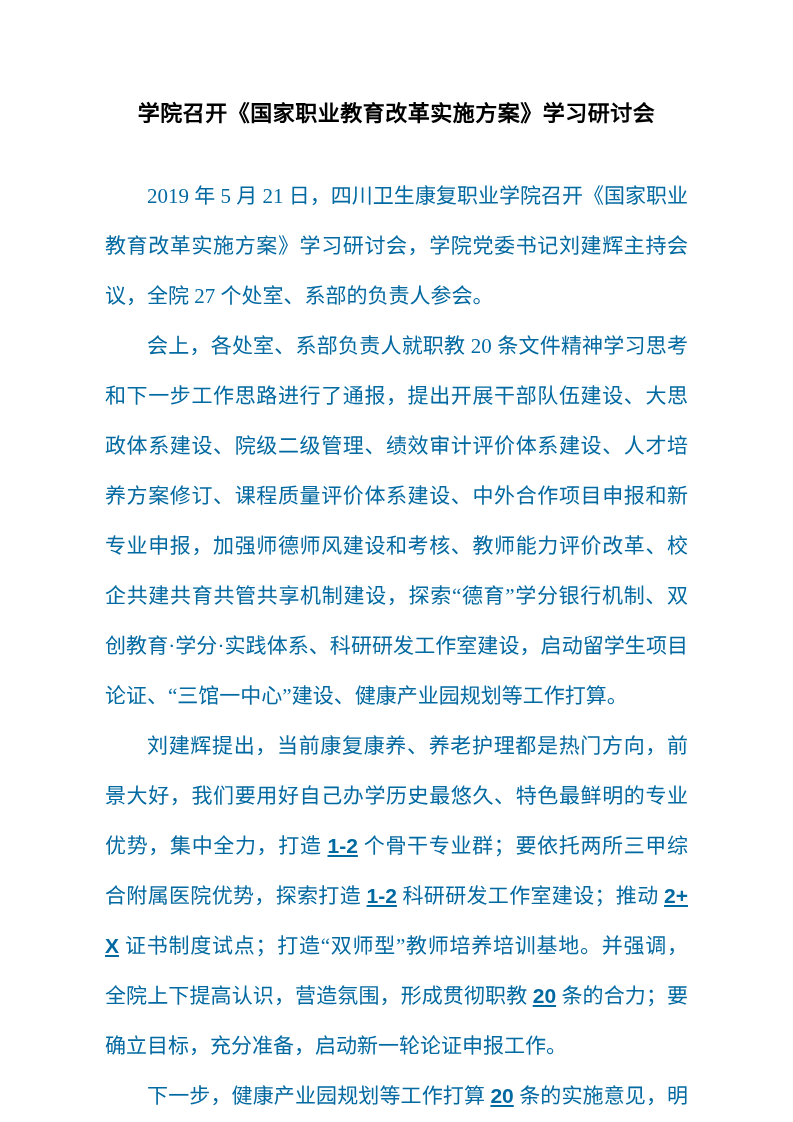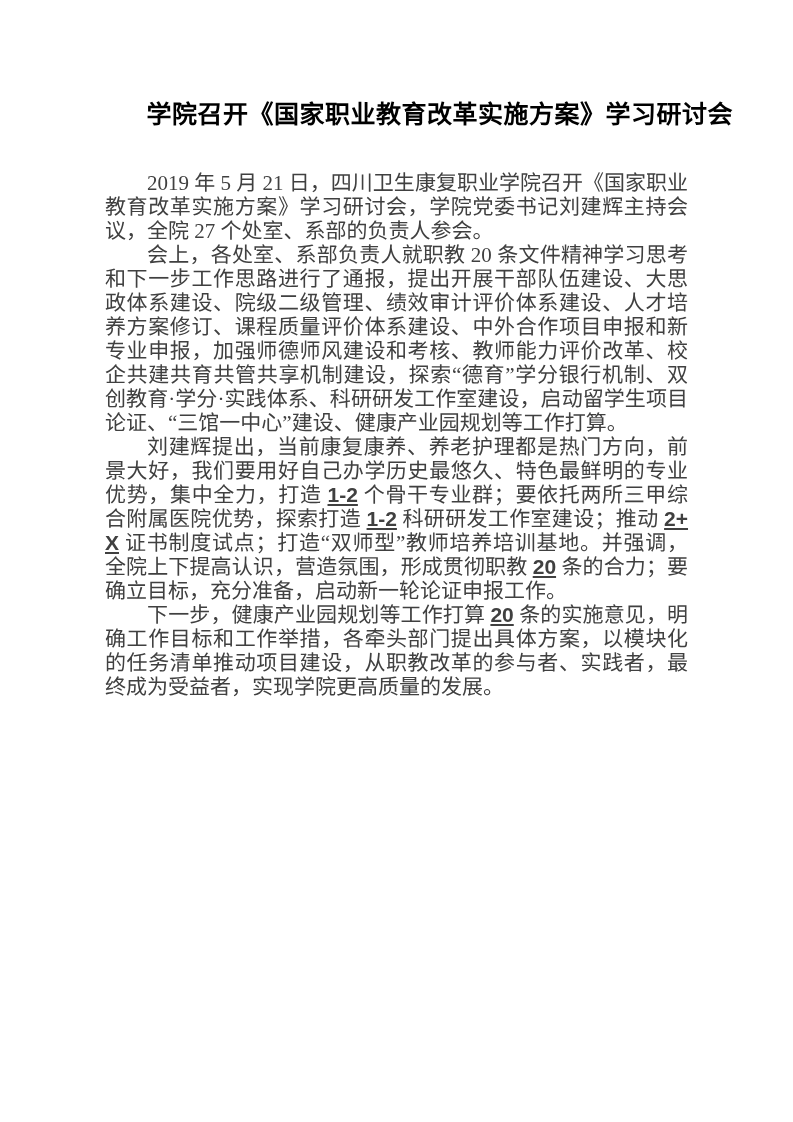--- a/index.html
+++ b/index.html
@@ -16,37 +16,37 @@
     color: #000000;
     font-family: "Liberation Serif", serif;
     overflow: hidden;
     box-sizing: border-box;
   }
   .doc-title {
     margin: 0;
     padding: 97px 60px 0 60px;
     font-family: "Liberation Sans", sans-serif;
     font-weight: bold;
-    font-size: 25px;
+    font-size: 22px;
     line-height: 34px;
-    text-align: right;
+    text-align: center;
     letter-spacing: 0.5px;
     color: #000000;
   }
   .doc-body {
     margin: 40px 105px 0 105px;
     width: 583px;
   }
   .para {
     margin: 0;
     font-size: 21px;
-    line-height: 24px;
+    line-height: 50px;
     text-align: justify;
     text-indent: 2em;
-    color: #404040;
+    color: #0369a1;
     word-break: break-all;
   }
   .bn {
     font-family: "Liberation Sans", sans-serif;
     font-weight: bold;
     text-decoration: underline;
   }
 </style>
 </head>
 <body>

